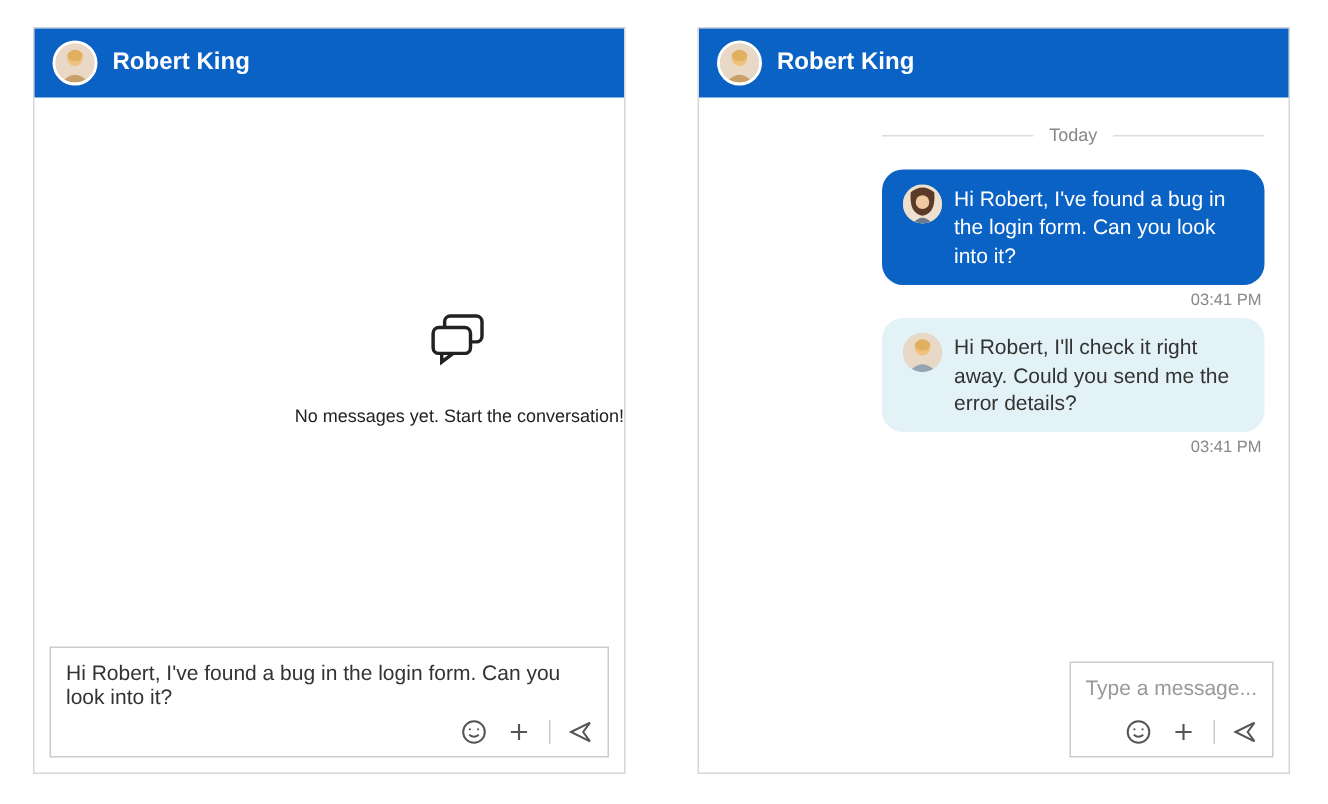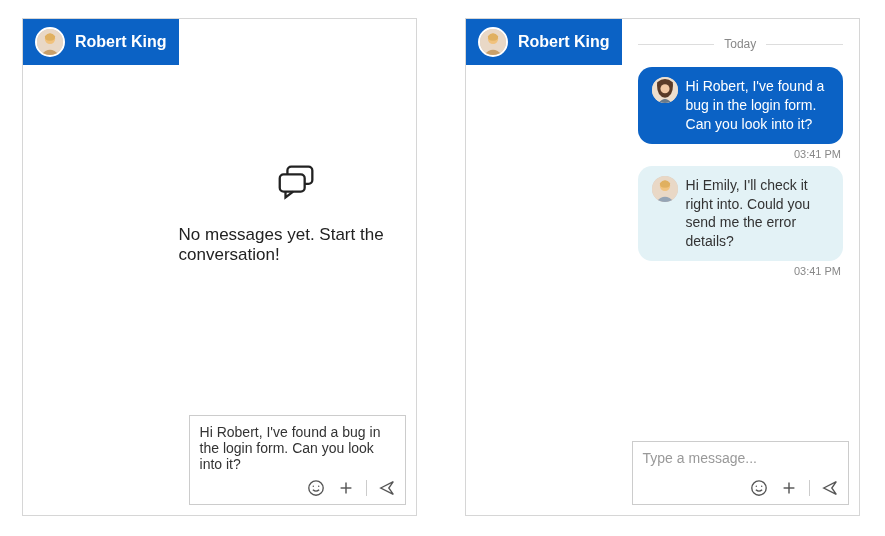--- a/index.html
+++ b/index.html
@@ -10,21 +10,21 @@
     height: 536px;
     display: flex;
     gap: 48px;
     padding: 18px 22px;
   }
   .panel {
     width: 395px;
     height: 498px;
     border: 1px solid #d6d6d6;
     display: flex;
-    flex-direction: row;
+    flex-direction: column;
     background: #fff;
   }
   .header {
     background: #0b62c5;
     height: 46px;
     display: flex;
     align-items: center;
     padding: 0 12px;
     gap: 10px;
   }
@@ -42,32 +42,33 @@
     color: #fff;
     font-weight: 600;
     font-size: 16px;
   }
   .body {
     flex: 1;
     position: relative;
     display: flex;
     flex-direction: column;
     overflow: hidden;
+    align-items: flex-end;
   }
   .empty-state {
     flex: 1;
     display: flex;
     flex-direction: column;
     align-items: center;
     justify-content: center;
     gap: 16px;
     color: #333;
   }
   .empty-icon svg { width: 46px; height: 46px; }
-  .empty-text { font-size: 17px; color: #222; }
+  .empty-text { font-size: 12px; color: #222; }
 
   .messages {
     flex: 1;
     padding: 12px 16px 4px 16px;
     display: flex;
     flex-direction: column;
     gap: 6px;
     overflow-y: auto;
   }
   .day-sep {
@@ -251,21 +252,21 @@
         <div class="msg-row">
           <div class="bubble recv">
             <div class="avatar-sm">
               <svg viewBox="0 0 40 40">
                   <rect width="40" height="40" fill="#e9d8c6"></rect>
                   <circle cx="20" cy="15" r="8" fill="#f1c27d"></circle>
                   <path d="M6 40 Q20 24 34 40" fill="#95a4b5"></path>
                   <path d="M12 11 Q20 2 28 11 Q28 18 20 18 Q12 18 12 11" fill="#e0b060"></path>
                 </svg>
             </div>
-            <span>Hi Emily, I'll check it right into. Could you send me the error details?</span>
+            <span>Hi Robert, I'll check it right away. Could you send me the error details?</span>
           </div>
         </div>
         <div class="time" style="align-self:flex-end;">03:41 PM</div>
       </div>
 
     </div>
     <div class="composer">
       <div class="composer-input" contenteditable="true" data-placeholder="Type a message..." style=""></div>
       <div class="composer-toolbar">
         <div class="tb-icon">

